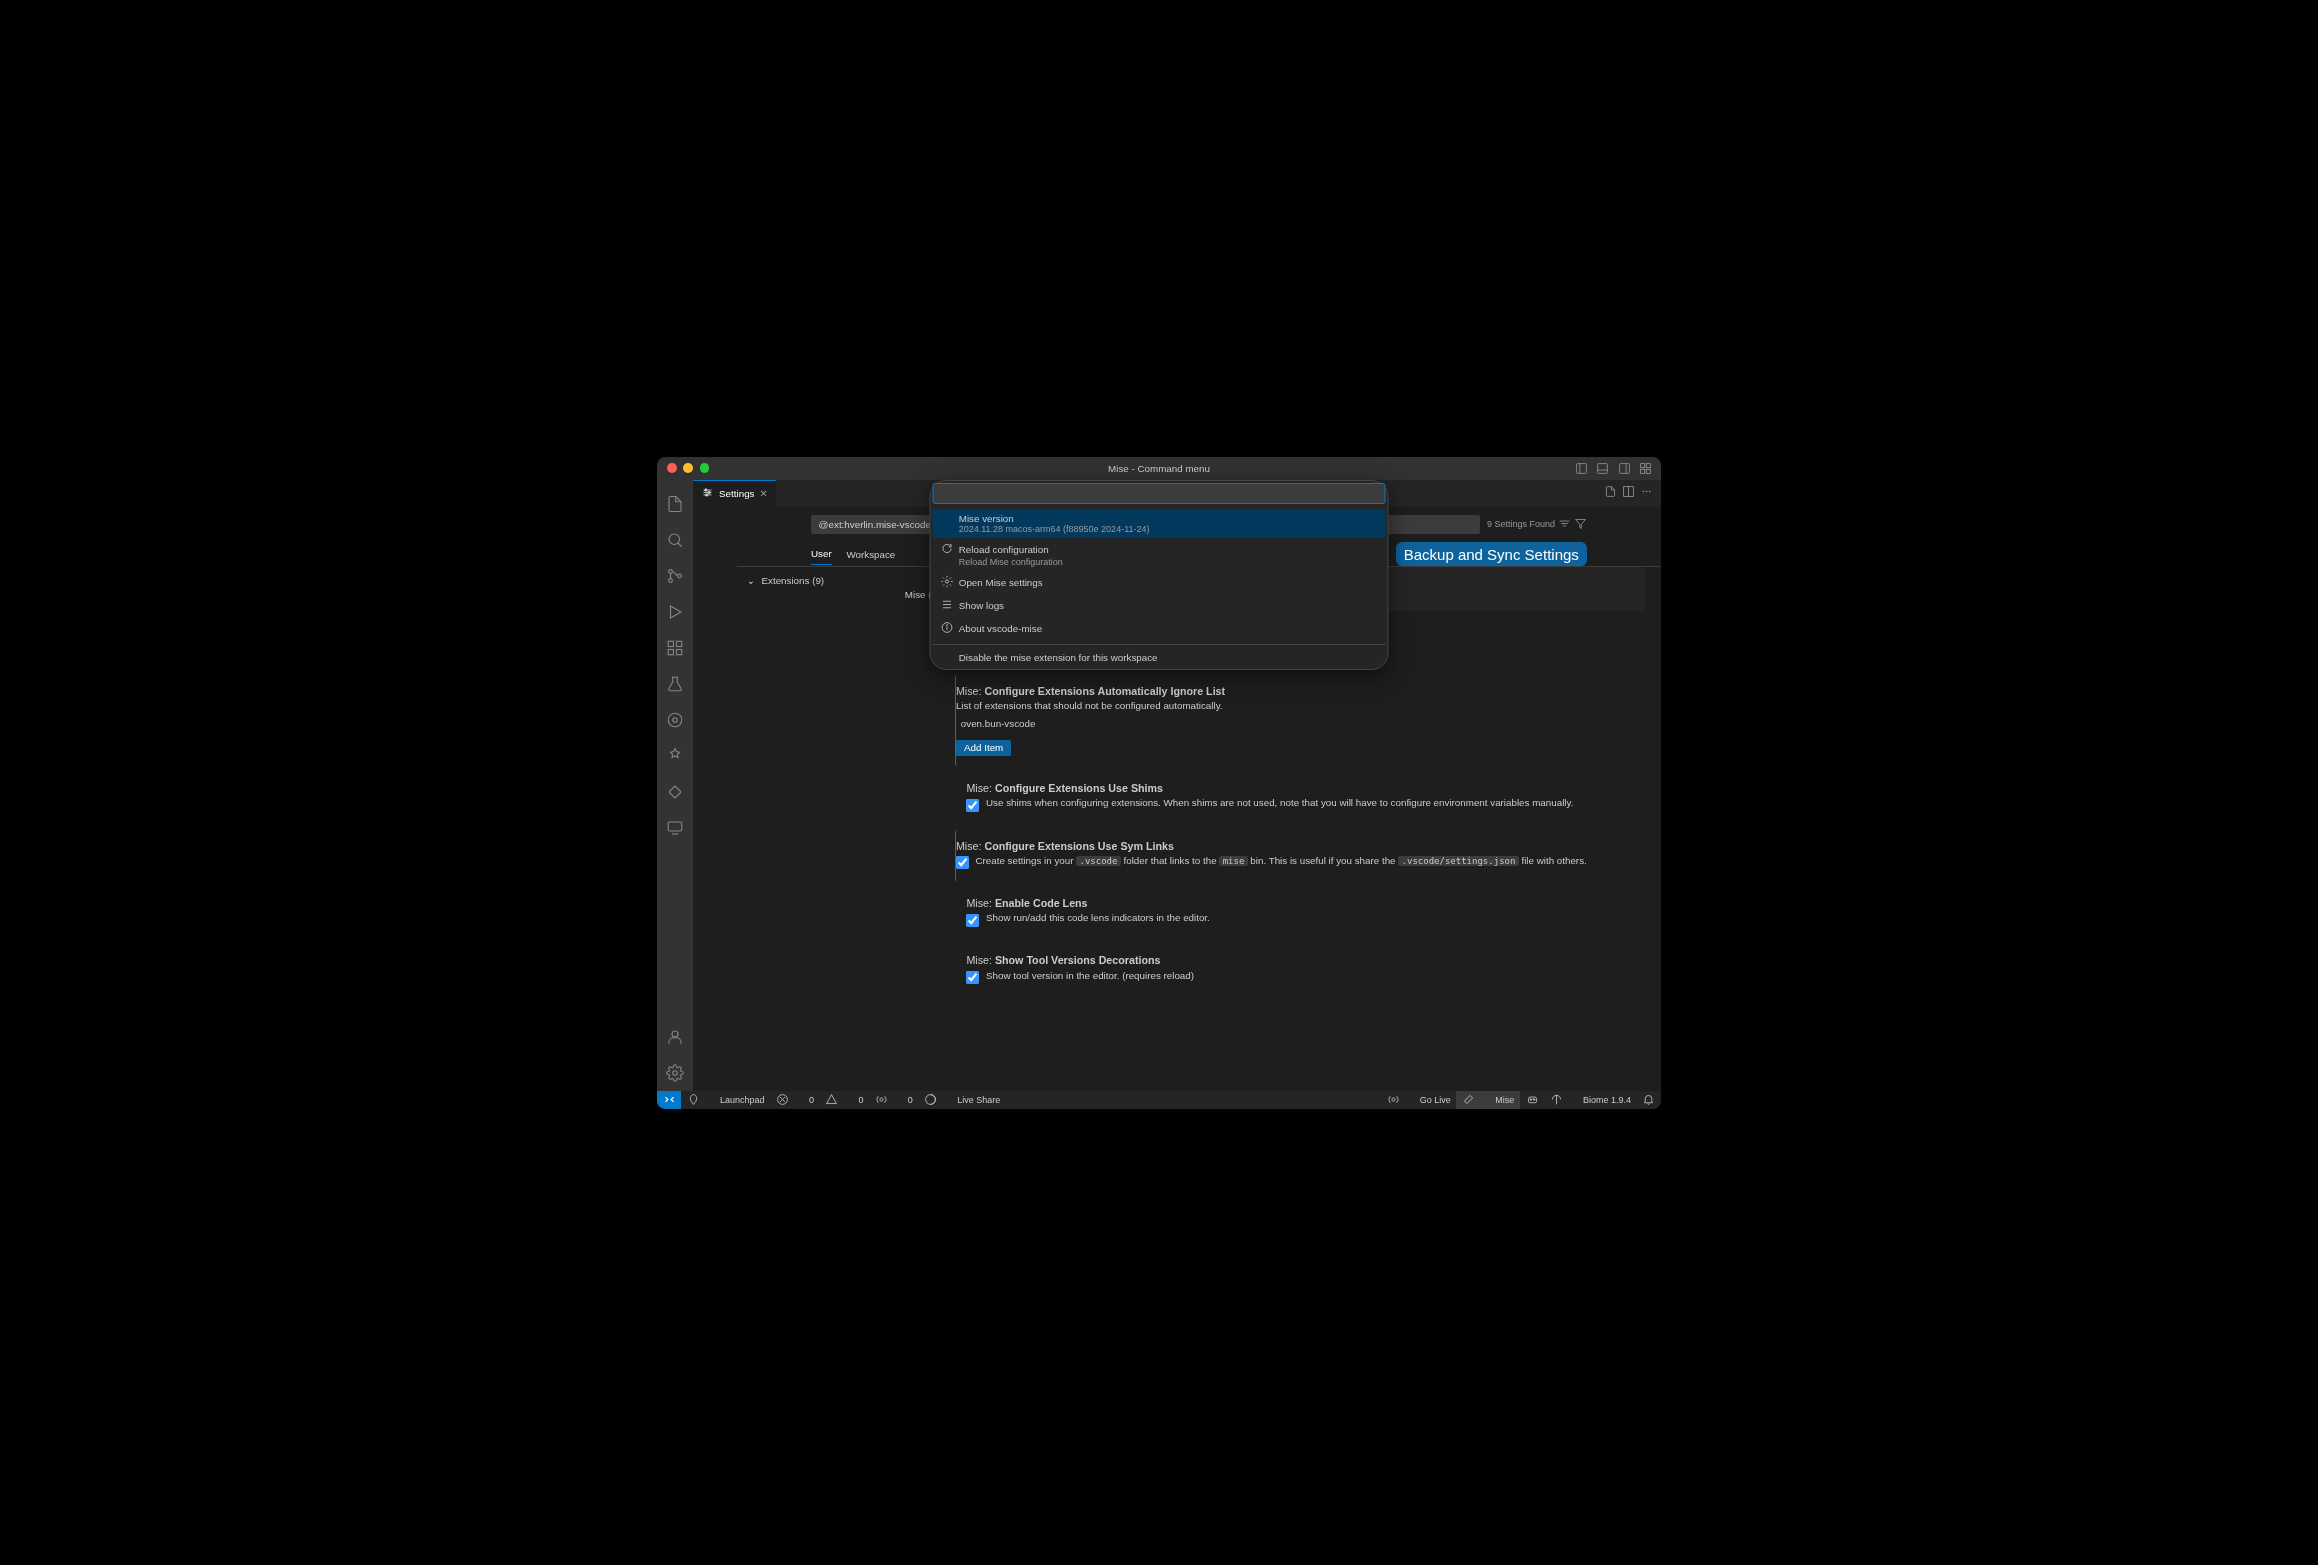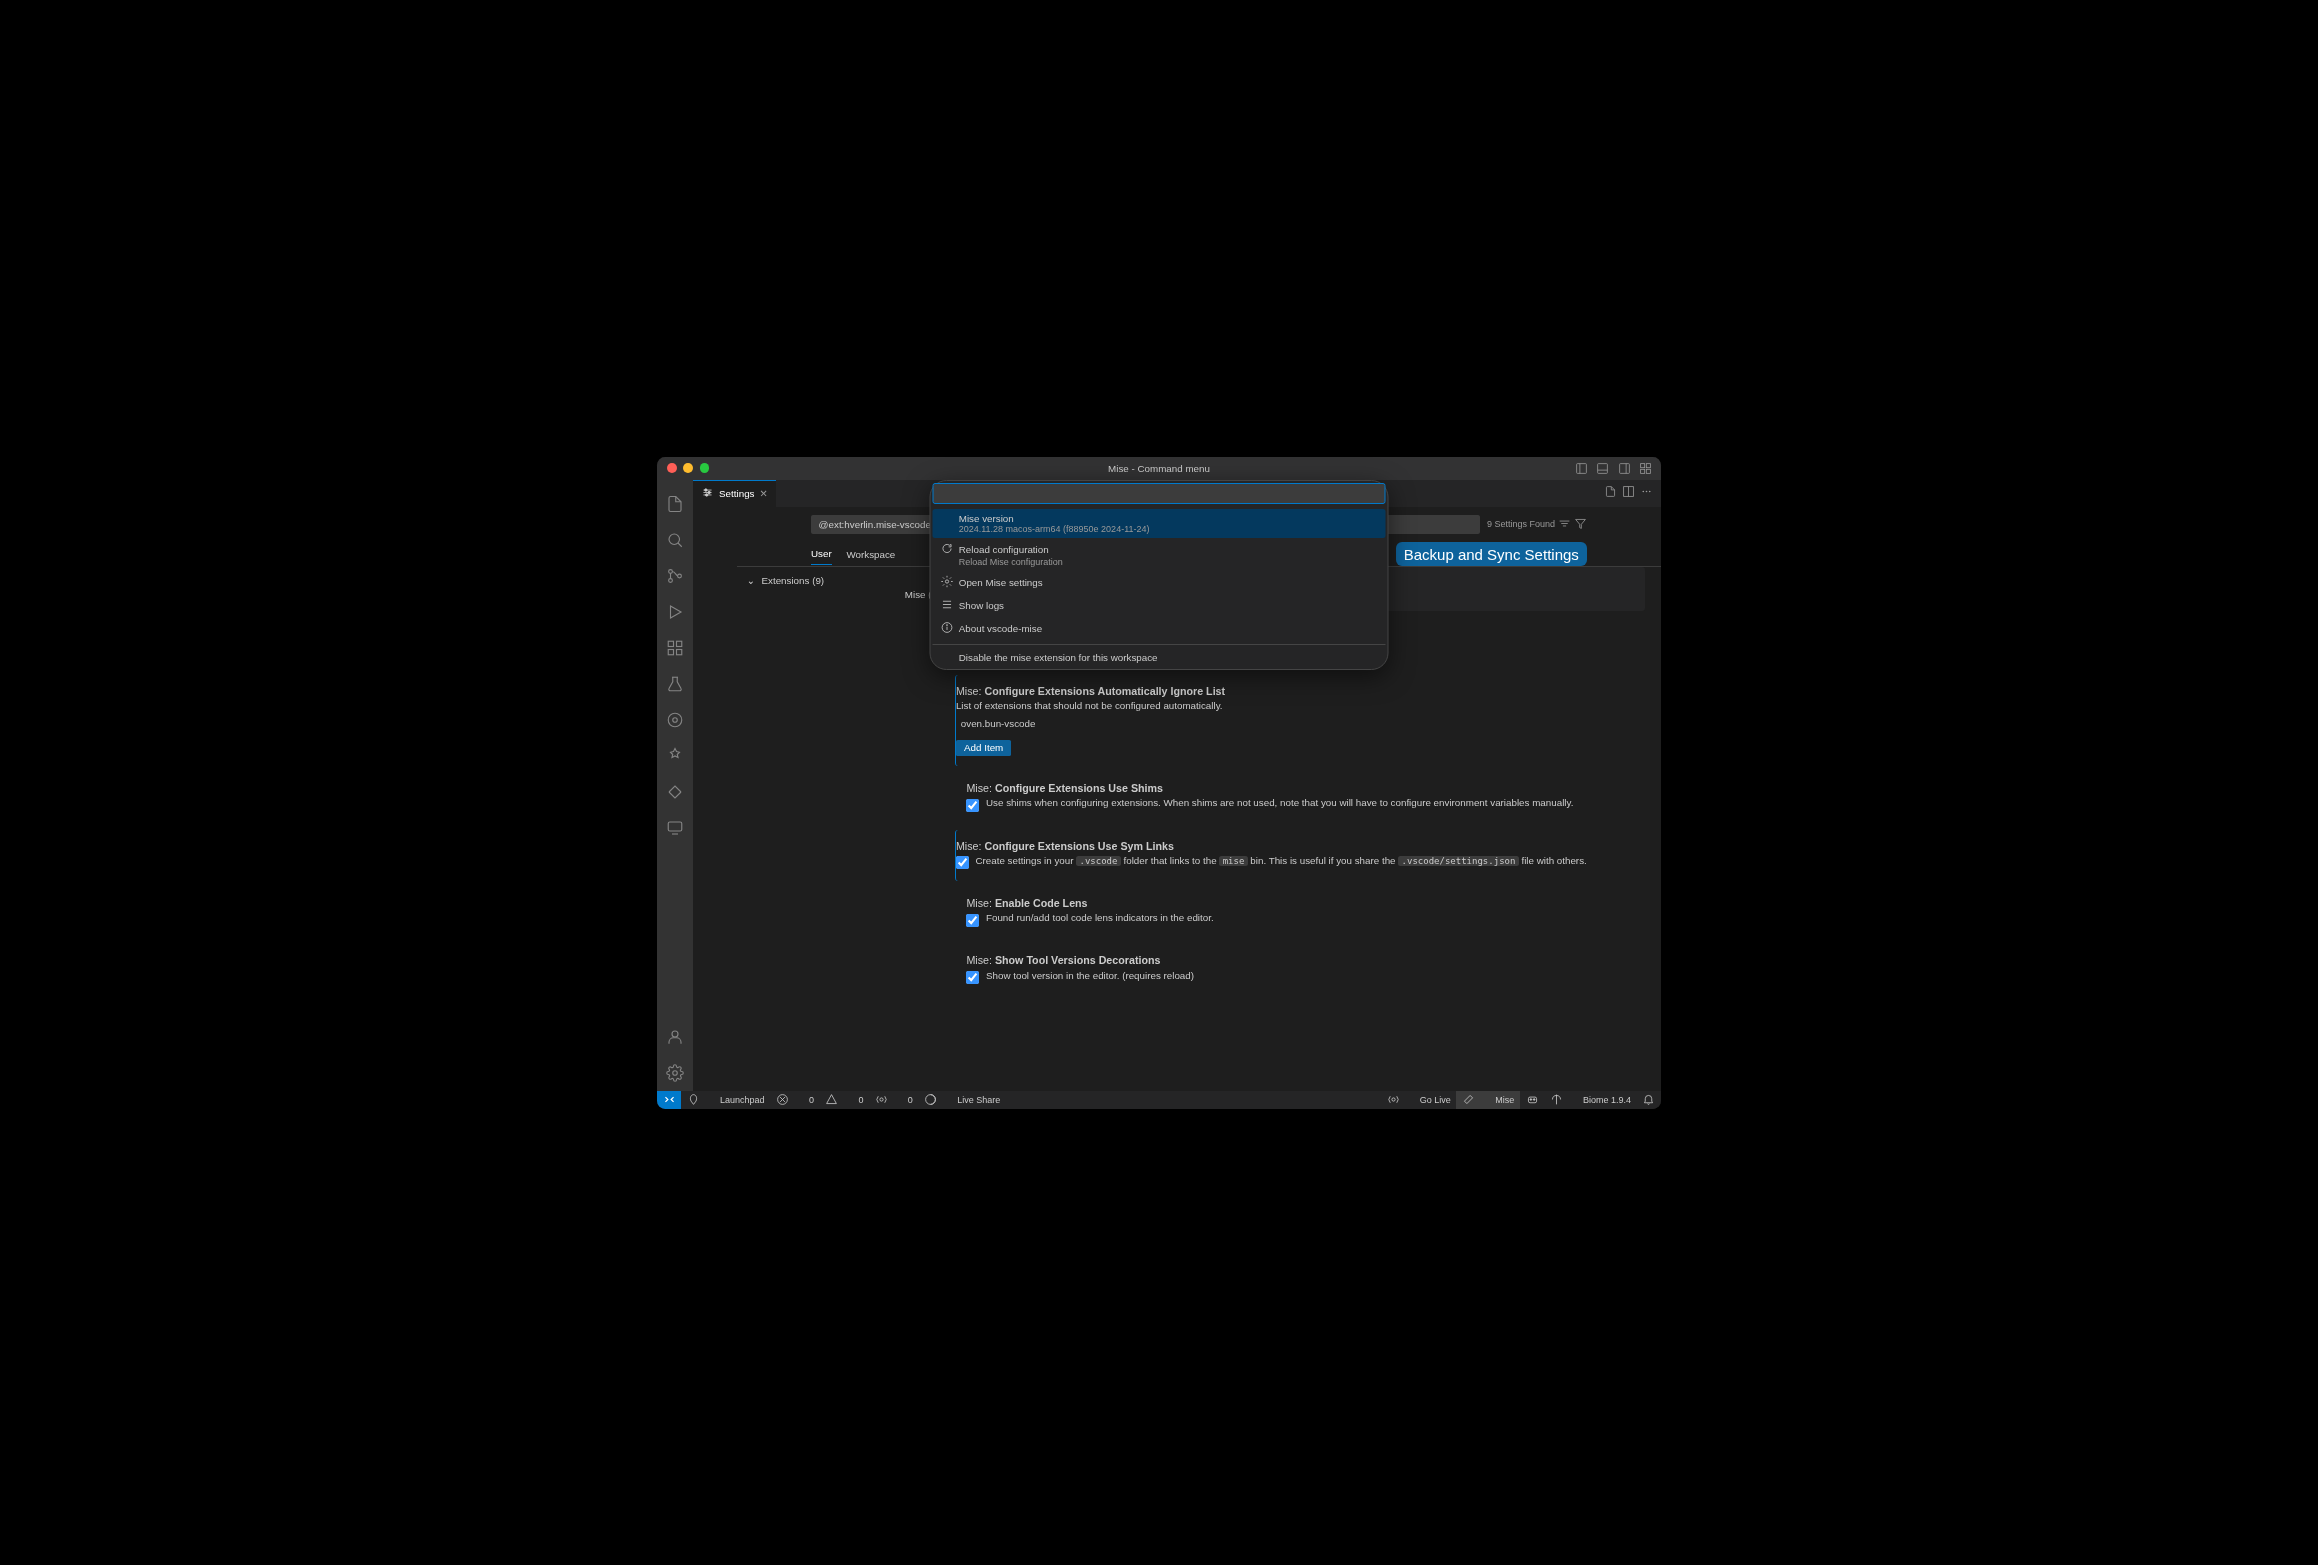--- a/index.html
+++ b/index.html
@@ -314,21 +314,21 @@
               <div class="check-row">
                 <input type="checkbox" checked="" style="">
                 <div class="set-desc"><span>Create settings in your </span><span class="code-inline">.vscode</span><span> folder that links to the </span><span class="code-inline">mise</span><span> bin. This is useful if you share the </span><span class="code-inline">.vscode/settings.json</span><span> file with others.</span></div>
               </div>
             </div>
 
             <div class="set-group flat">
               <div class="set-title"><span class="pre">Mise:</span> <span class="bold">Enable Code Lens</span></div>
               <div class="check-row">
                 <input type="checkbox" checked="" style="">
-                <div class="set-desc">Found run/add tool code lens indicators in the editor.</div>
+                <div class="set-desc">Show run/add this code lens indicators in the editor.</div>
               </div>
             </div>
 
             <div class="set-group flat">
               <div class="set-title"><span class="pre">Mise:</span> <span class="bold">Show Tool Versions Decorations</span></div>
               <div class="check-row">
                 <input type="checkbox" checked="" style="">
                 <div class="set-desc">Show tool version in the editor. (requires reload)</div>
               </div>
             </div>

